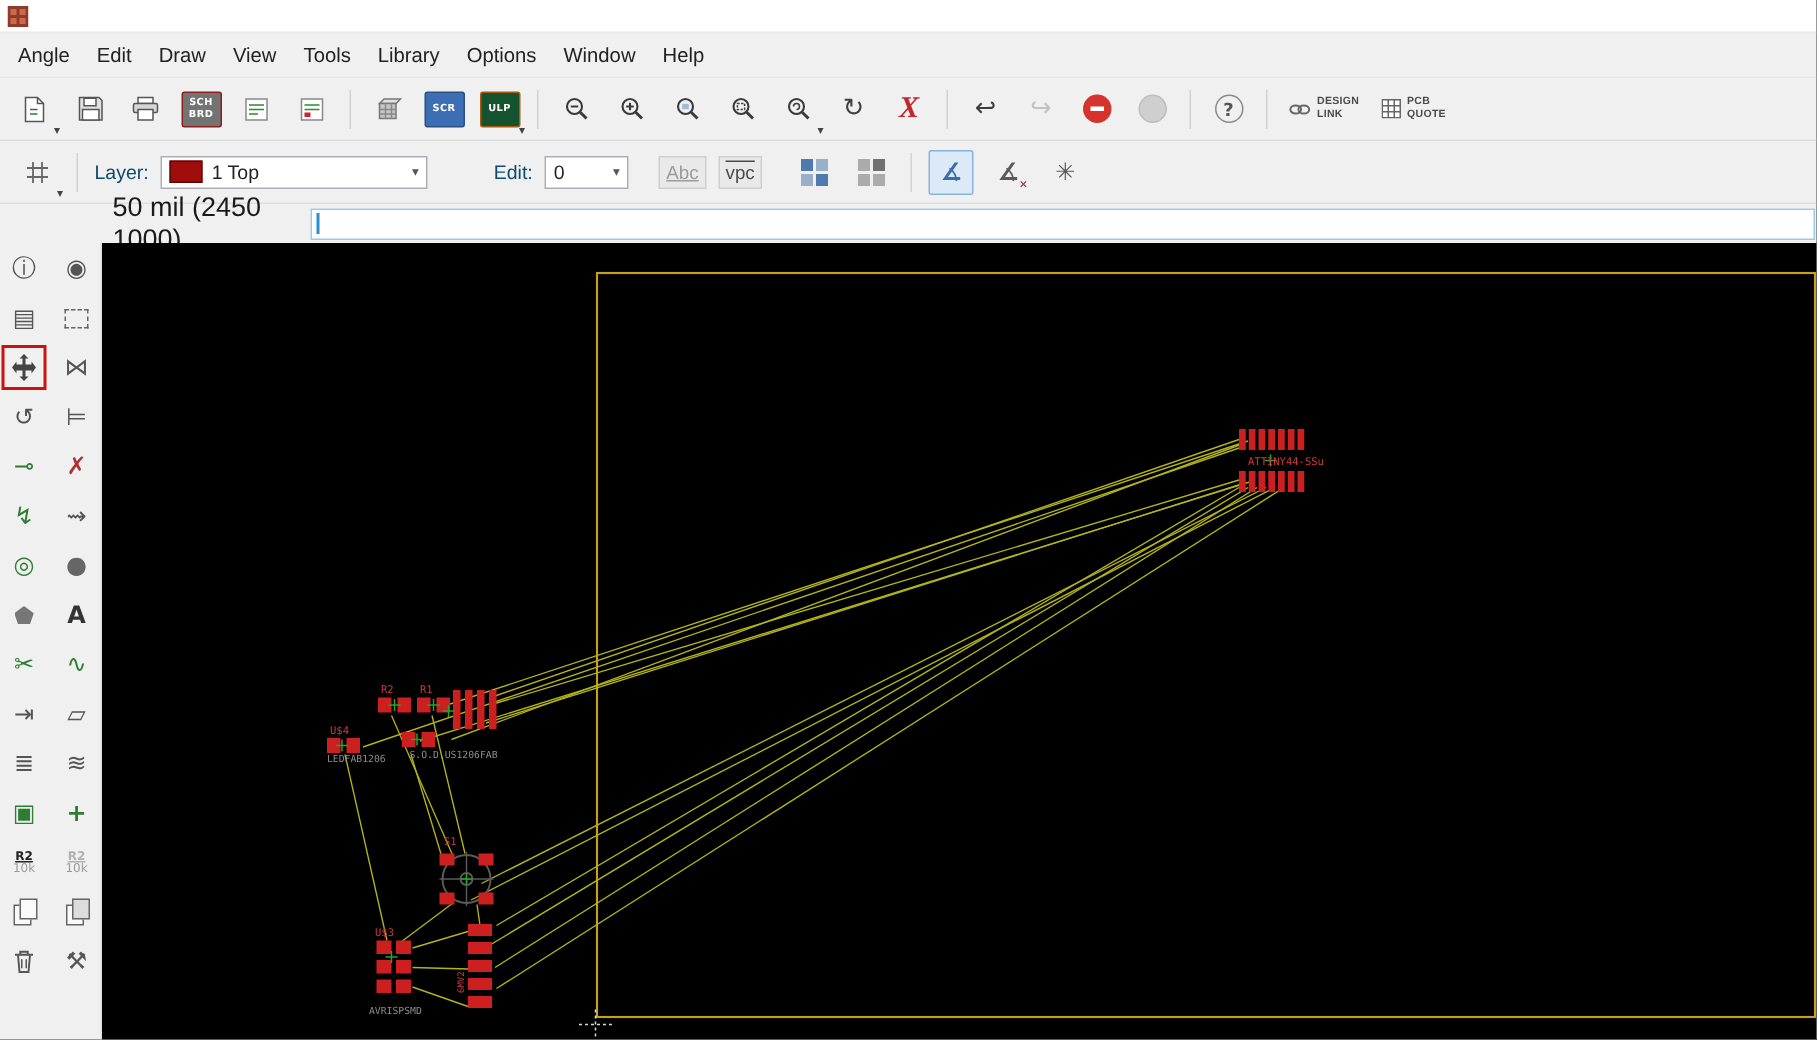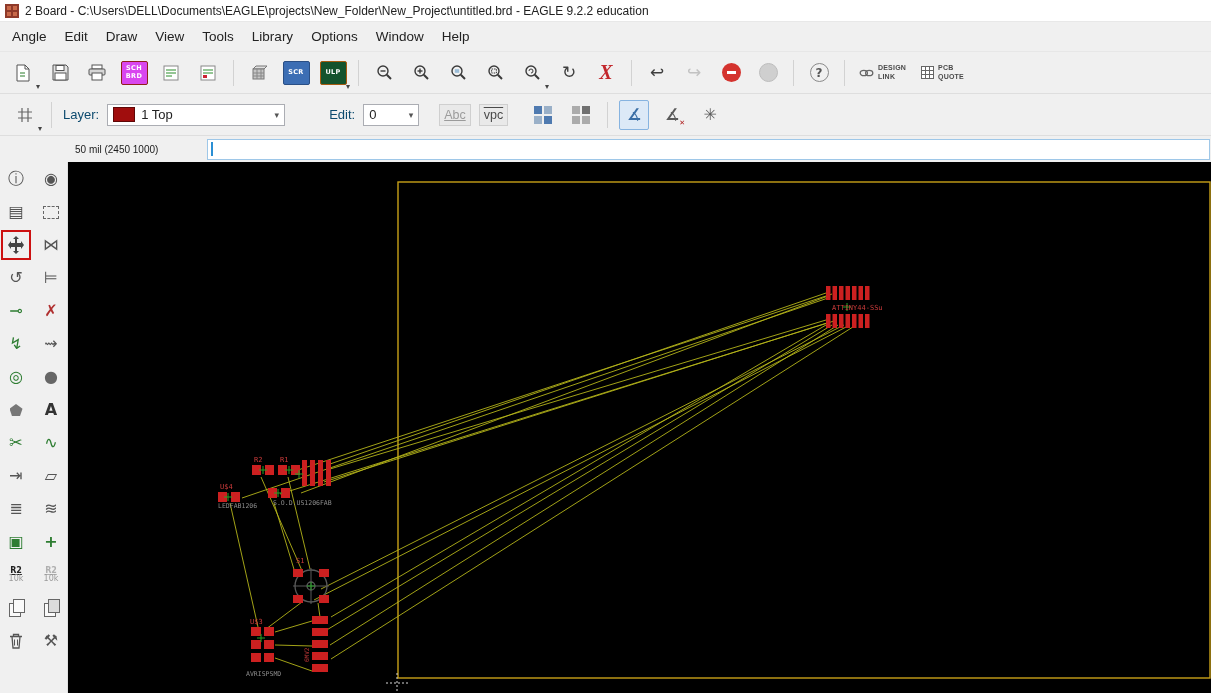--- a/index.html
+++ b/index.html
@@ -18,21 +18,21 @@
   .toolbar2{height:42px;background:#f0f0f0;display:flex;align-items:center;padding:0 10px;gap:8px;
             font-size:13px;border-bottom:1px solid #dedede;box-sizing:border-box;}
   .tbtn{width:30px;height:30px;display:flex;align-items:center;justify-content:center;
         position:relative;border-radius:2px;font-family:"DejaVu Sans",sans-serif;}
   .tbtn .caret{position:absolute;right:-2px;bottom:-3px;font-size:8px;color:#444;font-style:normal;
                font-family:"DejaVu Sans",sans-serif;}
   .sep{width:1px;height:26px;background:#d2d2d2;margin:0 3px;}
   .tile{width:25px;height:22px;display:flex;flex-direction:column;align-items:center;justify-content:center;
         border-radius:2px;}
   .tile b{font-size:6.5px;line-height:1.1;color:#fff;letter-spacing:.3px;}
-  .tile-red{background:#d946ef;border:1px solid #8f1f1b;}
+  .tile-red{background:#737373;border:1px solid #8f1f1b;}
   .tile-blue{background:#3c6eb4;border:1px solid #2a4f85;}
   .tile-orange{background:#14532d;border:1px solid #a85a10;}
   .glyph{font-size:17px;color:#3f3f3f;line-height:1;font-family:"DejaVu Sans",sans-serif;}
   .glyph.light{color:#c2c2c2;}
   .redx{font-family:"Liberation Serif",serif;font-style:italic;font-weight:bold;font-size:20px;color:#c2262b;}
   .stopbtn{width:19px;height:19px;border-radius:50%;background:#d4332e;display:flex;align-items:center;justify-content:center;}
   .stopbtn i{display:block;width:9px;height:3px;background:#fff;}
   .gobtn{width:19px;height:19px;border-radius:50%;background:#cfcfcf;border:1px solid #bdbdbd;box-sizing:border-box;}
   .helpbtn{width:19px;height:19px;border-radius:50%;border:1.6px solid #8a8a8a;color:#555;
            display:flex;align-items:center;justify-content:center;font-size:12px;font-weight:bold;box-sizing:border-box;}
@@ -54,21 +54,21 @@
   .quad i{display:block;background:#9ab0c8;}
   .quad.a i:nth-child(1),.quad.a i:nth-child(4){background:#4f7ab0;}
   .quad.b i{background:#ababab;}
   .quad.b i:nth-child(2){background:#707070;}
   .selbtn{background:#dce9f7;border:1px solid #86b3e0;box-sizing:border-box;}
   .ang{font-size:16px;color:#3a6ea5;font-family:"DejaVu Sans",sans-serif;font-style:normal;}
   .ang.gray{color:#5a5a5a;}
   .mini-x{position:absolute;right:2px;bottom:3px;font-size:7px;color:#b02020;font-style:normal;}
   
   .cmdrow{height:26px;background:#f0f0f0;display:flex;align-items:center;box-sizing:border-box;}
-  .coords{margin-left:75px;width:132px;font-size:10px;color:#1a1a1a;flex:none;}
+  .coords{margin-left:75px;width:132px;font-size:18px;color:#1a1a1a;flex:none;}
   .cmd-input{flex:1;height:21px;background:#fff;border:1px solid #9ec7e8;display:flex;align-items:center;
              padding:0 3px;margin-right:1px;box-sizing:border-box;}
   .tcaret{width:2px;height:14px;background:#2b8fd4;display:block;}
   
   .main{display:flex;height:531px;}
   .sidebar{width:68px;background:#f0f0f0;display:grid;grid-template-columns:28px 28px;
            grid-auto-rows:33px;gap:0 7px;justify-content:center;align-content:start;padding-top:3px;
            box-sizing:border-box;border-right:1px solid #e0e0e0;}
   .tool{width:28px;height:28px;display:flex;align-items:center;justify-content:center;
         font-size:16px;color:#555;line-height:1;font-family:"DejaVu Sans",sans-serif;}
@@ -88,21 +88,20 @@
 </head>
 <body>
 
 <div class="titlebar">
   <span style="display:flex;">
     <svg width="14" height="14" viewBox="0 0 14 14">
         <rect width="14" height="14" fill="#8f3a2a"></rect>
         <path d="M2 2h4v4H2zM8 2h4v4H8zM2 8h4v4H2zM8 8h4v4H8z" fill="#c96a4a"></path>
       </svg>
   </span>
-  <span>2 Board - C:\Users\DELL\Documents\EAGLE\projects\New_Folder\New_Project\untitled.brd - EAGLE 9.2.2 education</span>
 </div>
 
 <div class="menubar">
   <span class="menu-item">Angle</span>
   <span class="menu-item">Edit</span>
   <span class="menu-item">Draw</span>
   <span class="menu-item">View</span>
   <span class="menu-item">Tools</span>
   <span class="menu-item">Library</span>
   <span class="menu-item">Options</span>

